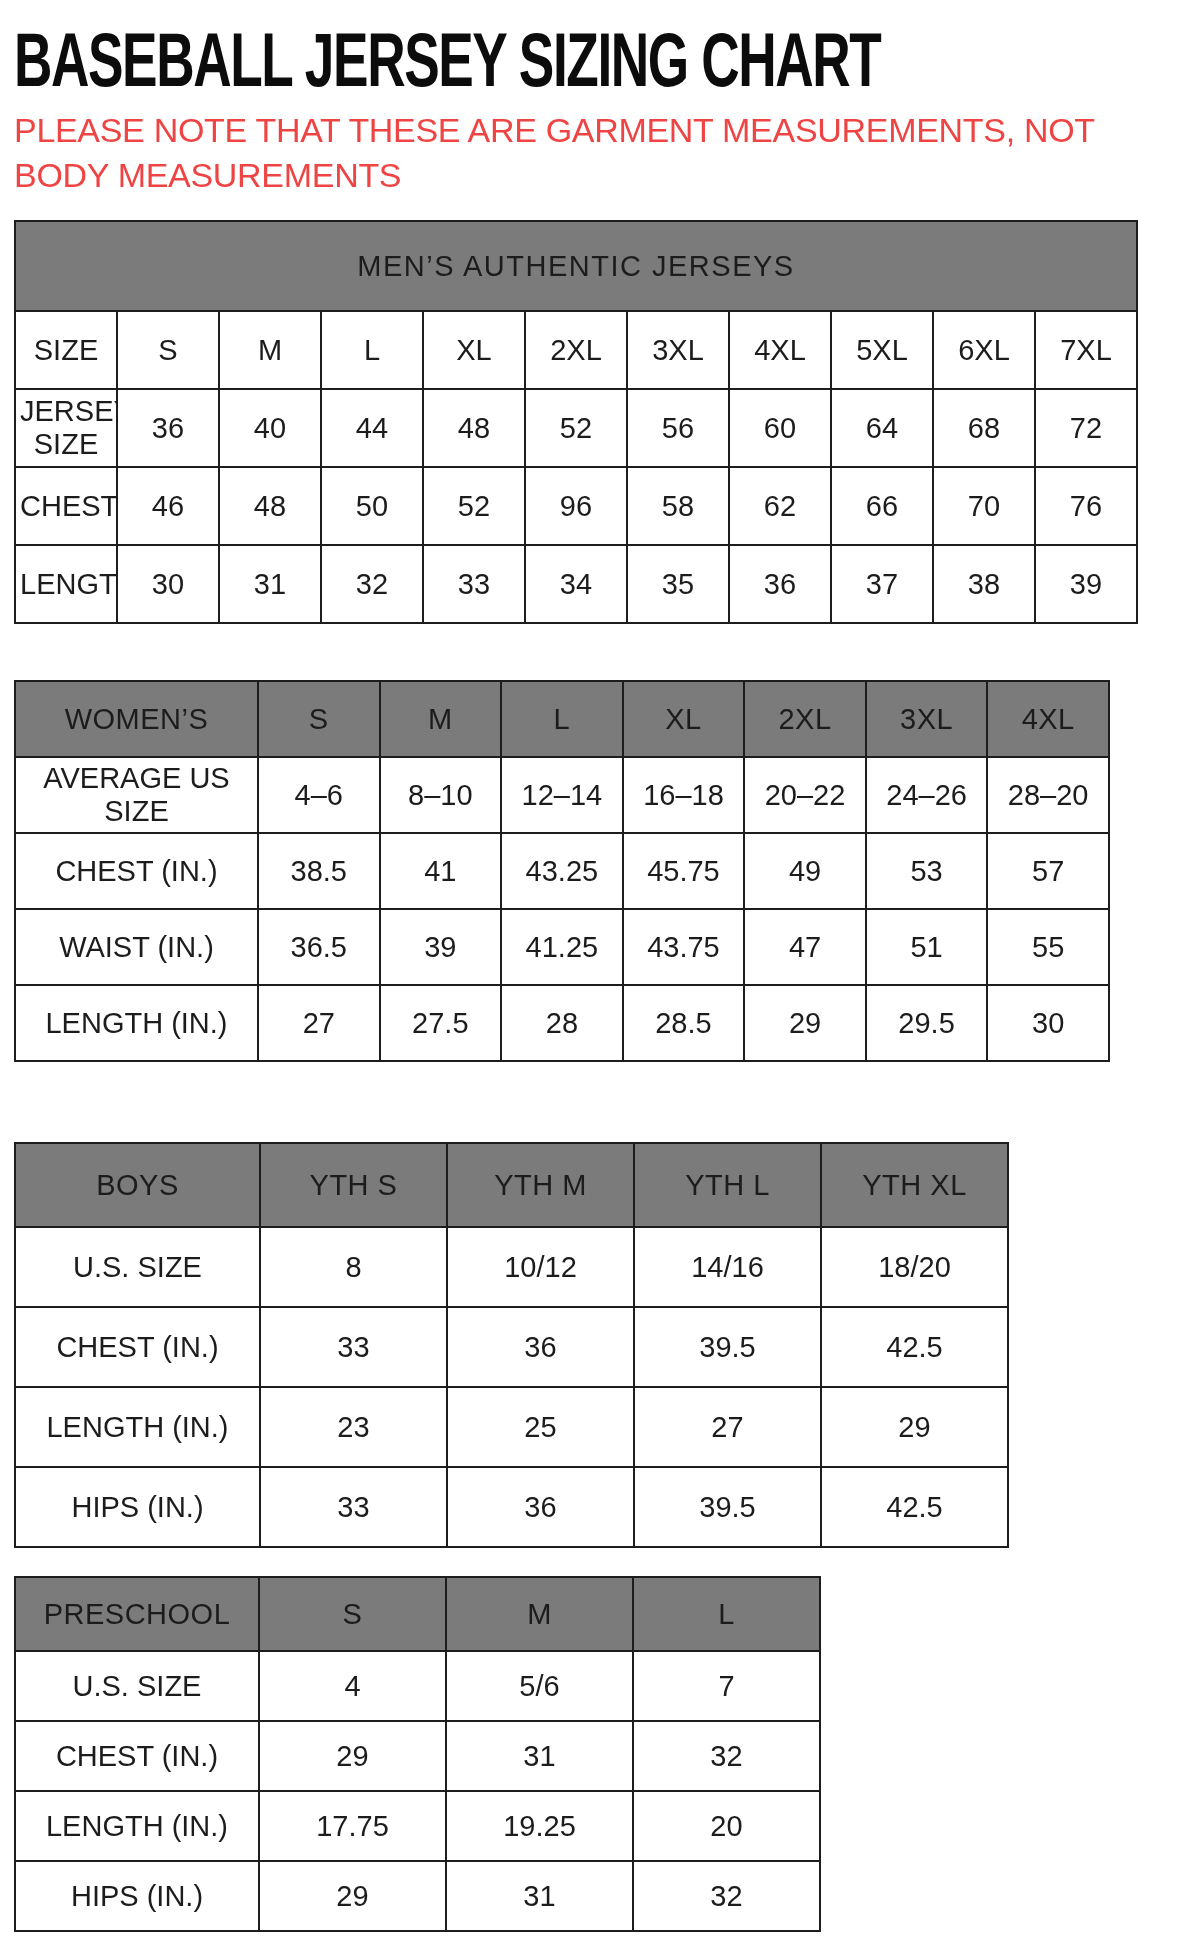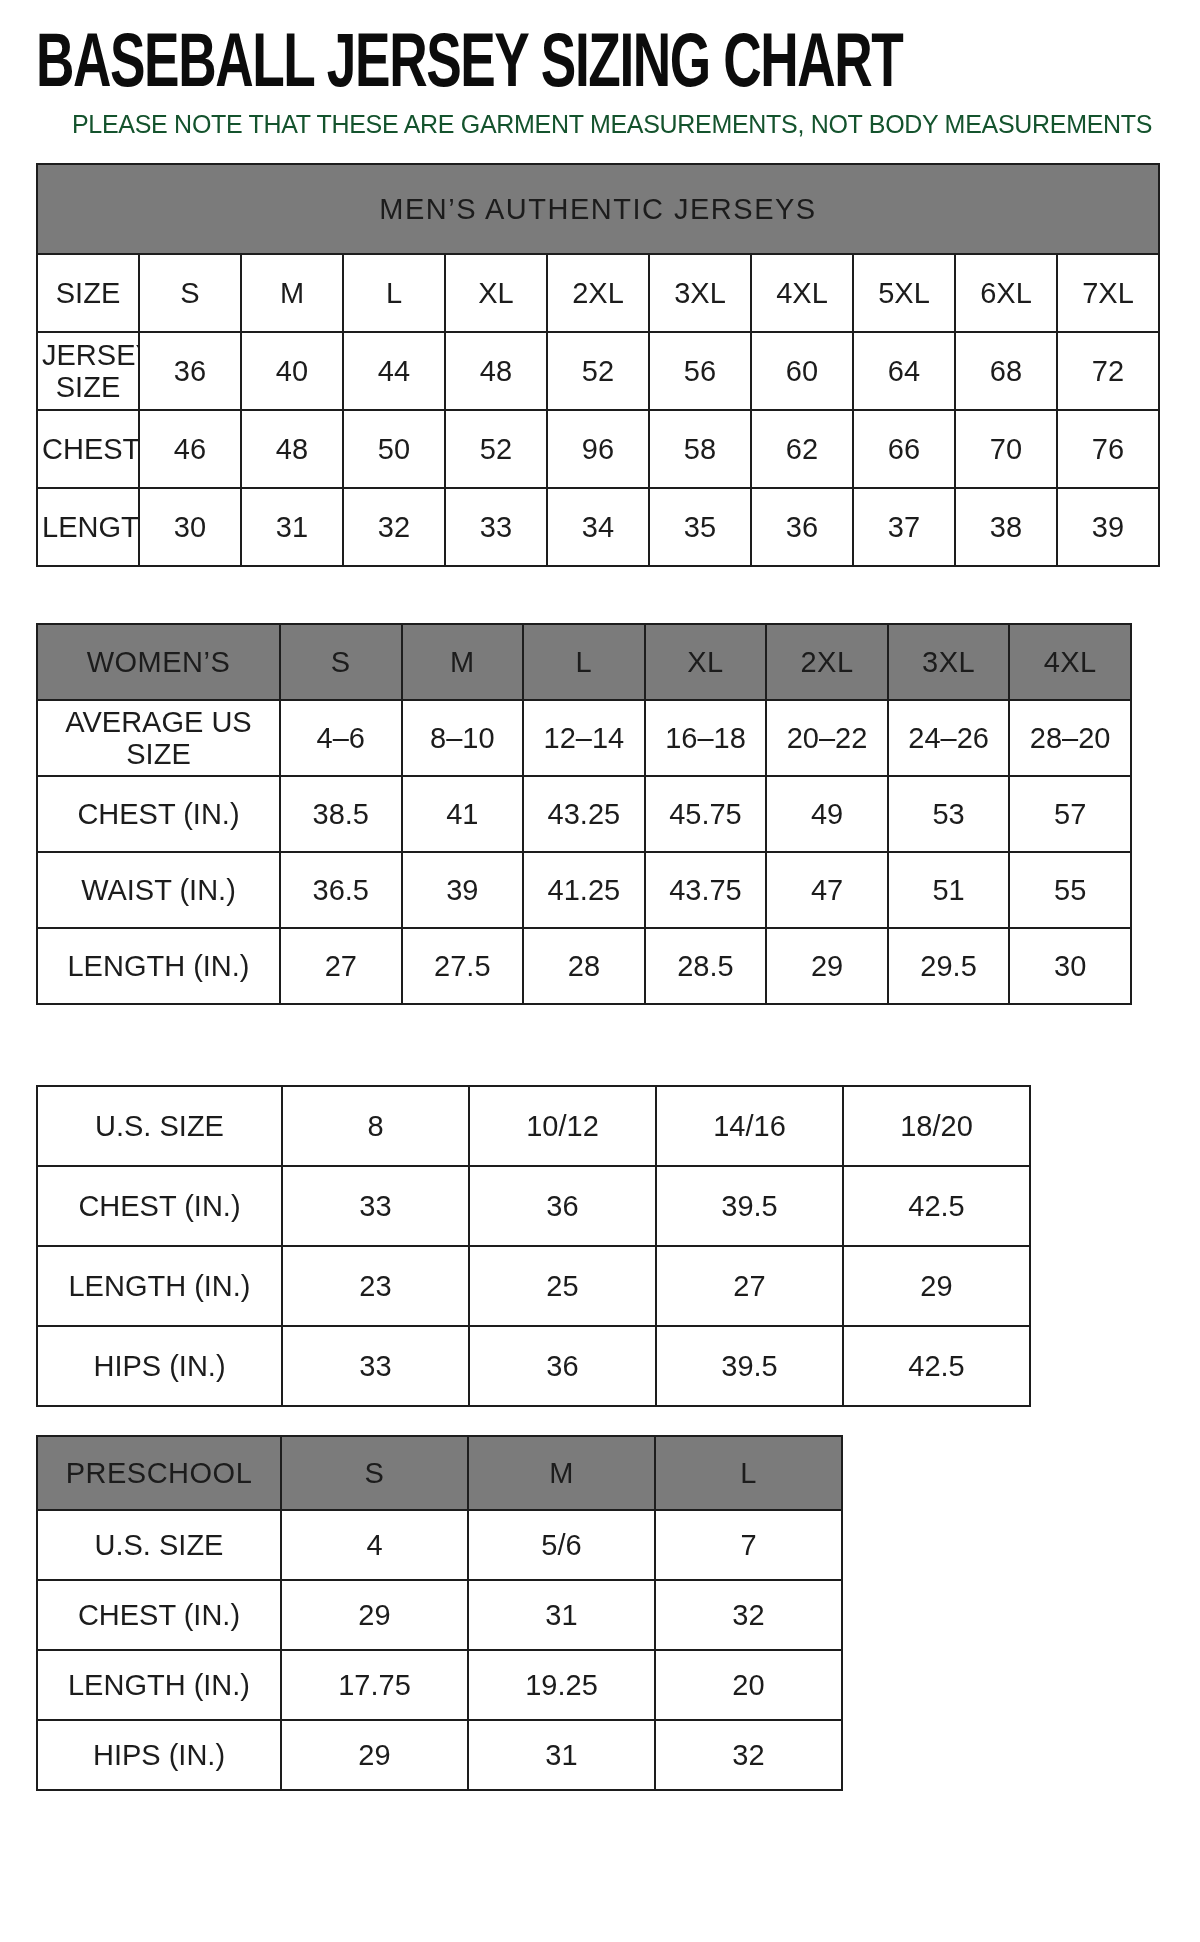--- a/index.html
+++ b/index.html
@@ -9,43 +9,42 @@
   }
   .page {
     position: relative;
     width: 1200px;
     height: 1942px;
     background: #ffffff;
     font-family: "Liberation Sans", sans-serif;
     overflow: hidden;
   }
   .content {
-    padding: 24px 0 0 36px;
+    padding: 24px 0 0 14px;
     border-radius: 32px;
   }
   .page-title {
     margin: 0;
     color: #0c0c0c;
     font-size: 76px;
     line-height: 72px;
     font-weight: 800;
     letter-spacing: -2px;
     white-space: nowrap;
     transform: scaleX(0.70);
     transform-origin: left center;
   }
   .note {
     margin-top: 12px;
     max-width: 1120px;
-    color: #14532d;
-    font-size: 25px;
+    color: #ef4444;
+    font-size: 34px;
     line-height: 1.32;
     letter-spacing: -0.3px;
     font-weight: 400;
-    margin-left: 36px;
   }
   table.sz {
     border-collapse: collapse;
     table-layout: fixed;
   }
   table.sz td {
     border: 2px solid #1d1d1d;
     text-align: center;
     vertical-align: middle;
     font-size: 29px;
@@ -209,20 +208,27 @@
             <td class="cell">29</td>
             <td class="cell">29.5</td>
             <td class="cell">30</td>
           </tr>
         </tbody>
       </table>
 
     <table class="sz boys">
         <tbody>
           <tr>
+            <td class="gray-head label-col">BOYS</td>
+            <td class="gray-head">YTH S</td>
+            <td class="gray-head">YTH M</td>
+            <td class="gray-head">YTH L</td>
+            <td class="gray-head">YTH XL</td>
+          </tr>
+          <tr>
             <td class="row-label label-col">U.S. SIZE</td>
             <td class="cell">8</td>
             <td class="cell">10/12</td>
             <td class="cell">14/16</td>
             <td class="cell">18/20</td>
           </tr>
           <tr>
             <td class="row-label label-col">CHEST (IN.)</td>
             <td class="cell">33</td>
             <td class="cell">36</td>

